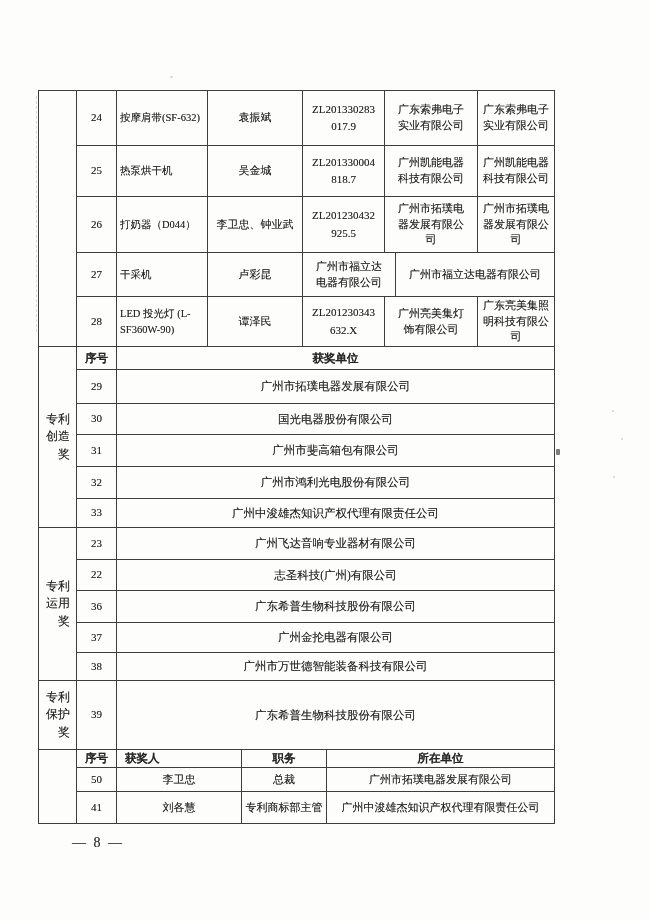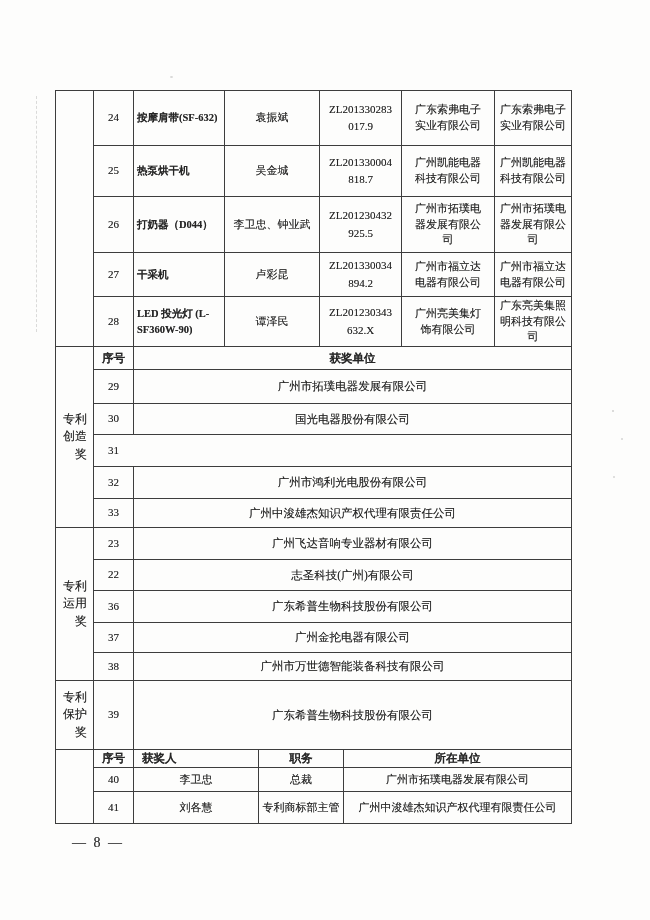--- a/index.html
+++ b/index.html
@@ -6,21 +6,21 @@
   .page{
     position:relative;
     width:650px;height:920px;
     background:#fdfdfc;
     overflow:hidden;
     font-family:"Liberation Serif","DejaVu Serif",serif;
     color:#262626;
     text-shadow:0 0 .4px rgba(0,0,0,.45);
   }
   .award-table{
-    position:absolute;left:55px;top:90px;width:515px;
+    position:absolute;left:38px;top:90px;width:515px;
     border:1.8px solid #3d3d3d;
     background:#fdfdfc;
   }
   .section{display:flex;border-bottom:1.6px solid #3d3d3d;}
   .section:last-child{border-bottom:none;}
   .award-col{
     width:38px;flex-shrink:0;box-sizing:border-box;
     border-right:1.5px solid #3d3d3d;
     display:flex;align-items:center;justify-content:center;
     text-align:right;font-size:12px;line-height:1.45;padding:0 6px;
@@ -28,21 +28,21 @@
   .rows{flex:1;display:flex;flex-direction:column;min-width:0;}
   .row{display:flex;box-sizing:border-box;border-bottom:1.5px solid #3d3d3d;}
   .rows .row:last-child{border-bottom:none;}
   .cell{
     box-sizing:border-box;min-width:0;flex-shrink:0;
     display:flex;align-items:center;justify-content:center;
     text-align:center;font-size:11px;line-height:1.45;padding:0 4px;
   }
   .cell + .cell{border-left:1.5px solid #3d3d3d;}
   .c-seq{width:39px;}
-  .c-prod{width:91px;justify-content:flex-start;text-align:left;padding:0 3px;font-size:10.5px;line-height:1.5;font-weight:bold;}
+  .c-prod{width:91px;justify-content:flex-start;text-align:left;padding:0 3px;font-size:10.5px;line-height:1.5;}
   .c-inv{width:95px;}
   .c-pat{width:82px;padding:0 8px;word-break:break-all;line-height:1.55;}
   .c-hold{width:93px;padding:0 10px;}
   .c-app{flex:1;padding:0 4px;}
   .c-unit-wide{flex:1;font-size:11.5px;}
   .c-winner{width:125px;}
   .c-title{width:85px;padding:0 3px;}
   .c-unit{flex:1;}
   .hdr{font-weight:bold;font-size:11.5px;}
   .hdr-left{justify-content:flex-start;text-align:left;padding-left:8px;}
@@ -99,21 +99,20 @@
           <div class="cell c-prod">打奶器（D044）</div>
           <div class="cell c-inv">李卫忠、钟业武</div>
           <div class="cell c-pat">ZL201230432925.5</div>
           <div class="cell c-hold">广州市拓璞电器发展有限公司</div>
           <div class="cell c-app">广州市拓璞电器发展有限公司</div>
         </div>
         <div class="row" style="height:44px">
           <div class="cell c-seq">27</div>
           <div class="cell c-prod">干采机</div>
           <div class="cell c-inv">卢彩昆</div>
-          <div class="cell c-pat">ZL201330034894.2</div>
           <div class="cell c-hold">广州市福立达电器有限公司</div>
           <div class="cell c-app">广州市福立达电器有限公司</div>
         </div>
         <div class="row" style="height:49px">
           <div class="cell c-seq">28</div>
           <div class="cell c-prod">LED 投光灯 (L-SF360W-90)</div>
           <div class="cell c-inv">谭泽民</div>
           <div class="cell c-pat">ZL201230343632.X</div>
           <div class="cell c-hold">广州亮美集灯饰有限公司</div>
           <div class="cell c-app">广东亮美集照明科技有限公司</div>
@@ -131,20 +130,21 @@
         <div class="row" style="height:34px">
           <div class="cell c-seq">29</div>
           <div class="cell c-unit-wide">广州市拓璞电器发展有限公司</div>
         </div>
         <div class="row" style="height:31px">
           <div class="cell c-seq">30</div>
           <div class="cell c-unit-wide">国光电器股份有限公司</div>
         </div>
         <div class="row" style="height:32px">
           <div class="cell c-seq">31</div>
+          <div class="cell c-unit-wide">广州市斐高箱包有限公司</div>
         </div>
         <div class="row" style="height:32px">
           <div class="cell c-seq">32</div>
           <div class="cell c-unit-wide">广州市鸿利光电股份有限公司</div>
         </div>
         <div class="row" style="height:28px">
           <div class="cell c-seq">33</div>
           <div class="cell c-unit-wide">广州中浚雄杰知识产权代理有限责任公司</div>
         </div>
       </div>
@@ -189,21 +189,21 @@
     <div class="section">
       <div class="award-col"></div>
       <div class="rows">
         <div class="row" style="height:18px">
           <div class="cell c-seq hdr">序号</div>
           <div class="cell c-winner hdr hdr-left">获奖人</div>
           <div class="cell c-title hdr">职务</div>
           <div class="cell c-unit hdr">所在单位</div>
         </div>
         <div class="row" style="height:24px">
-          <div class="cell c-seq">40</div>
+          <div class="cell c-seq">50</div>
           <div class="cell c-winner">李卫忠</div>
           <div class="cell c-title">总裁</div>
           <div class="cell c-unit">广州市拓璞电器发展有限公司</div>
         </div>
         <div class="row" style="height:31px">
           <div class="cell c-seq">41</div>
           <div class="cell c-winner">刘各慧</div>
           <div class="cell c-title">专利商标部主管</div>
           <div class="cell c-unit">广州中浚雄杰知识产权代理有限责任公司</div>
         </div>

